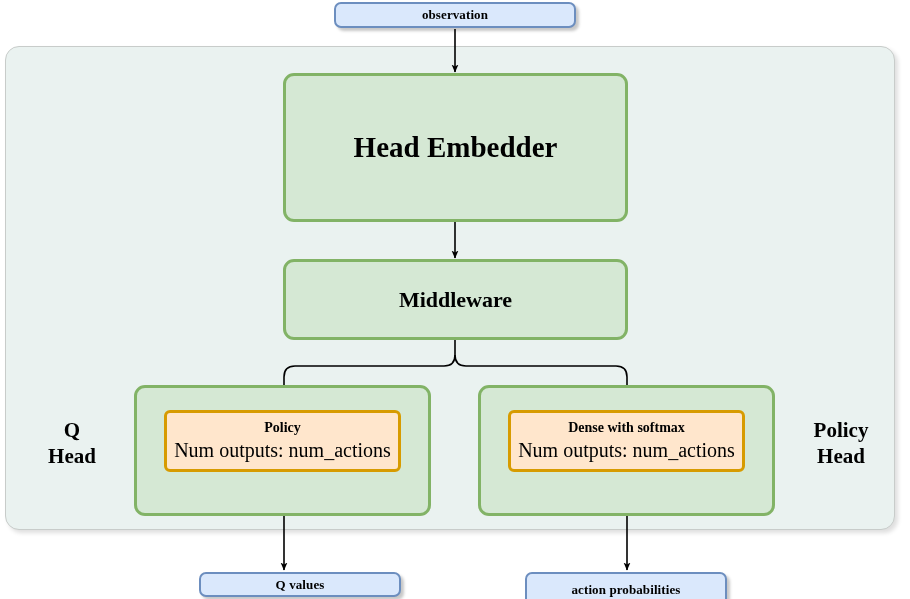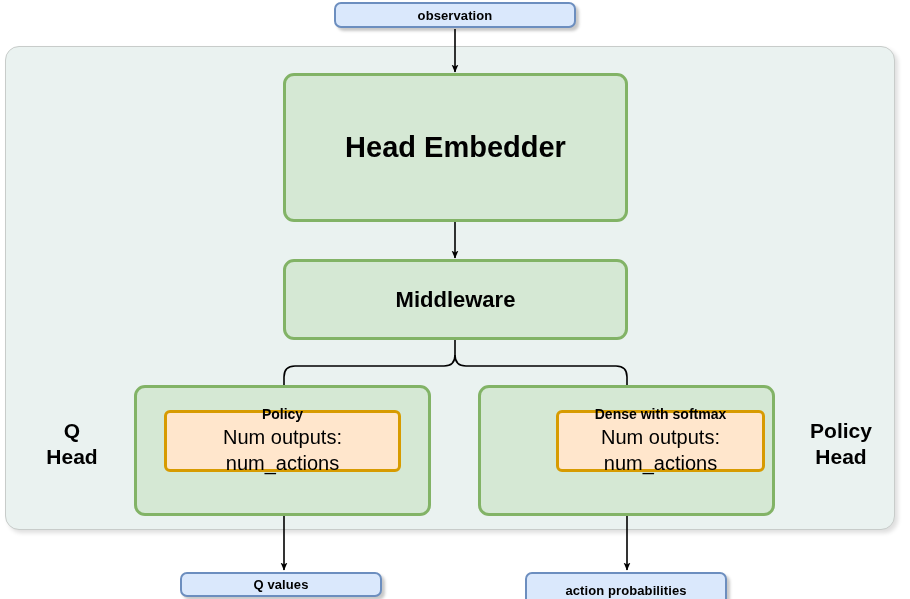--- a/index.html
+++ b/index.html
@@ -10,20 +10,21 @@
   body {
     font-family: "Liberation Sans", sans-serif;
     -webkit-font-smoothing: antialiased;
   }
   #stage {
     position: relative;
     width: 910px;
     height: 599px;
     overflow: hidden;
     background: #ffffff;
+    font-family: Liberation Serif, serif;
   }
 
   
   .box {
     position: absolute;
     box-sizing: border-box;
     display: flex;
     flex-direction: column;
     align-items: center;
     justify-content: center;
@@ -157,29 +158,29 @@
   <div class="box box-orange" style="left:164px; top:410px; width:237px; height:62px;">
     <span class="title">Policy</span>
     <span class="sub">Num outputs: num_actions</span>
   </div>
 
   <div class="head-label" style="left:24px; top:418px; width:96px;">Q
 Head</div>
 
   <div class="head-group" style="left:478px; top:385px; width:297px; height:131px;"></div>
 
-  <div class="box box-orange" style="left:508px; top:410px; width:209px; height:62px;margin-left:48px;">
+  <div class="box box-orange" style="left:508px; top:410px; width:237px; height:62px;">
     <span class="title">Dense with softmax</span>
     <span class="sub">Num outputs: num_actions</span>
   </div>
 
   <div class="head-label" style="left:788px; top:418px; width:106px;">Policy
 Head</div>
 
-  <div class="box box-blue" style="left:180px; top:572px; width:202px; height:25px;">
+  <div class="box box-blue" style="left:199px; top:572px; width:202px; height:25px;">
     <span>Q values</span>
   </div>
 
   <div class="box box-blue" style="left:525px; top:572px; width:202px; height:36px;">
     <span>action probabilities</span>
   </div>
 
 </div>
 
 </body></html>

